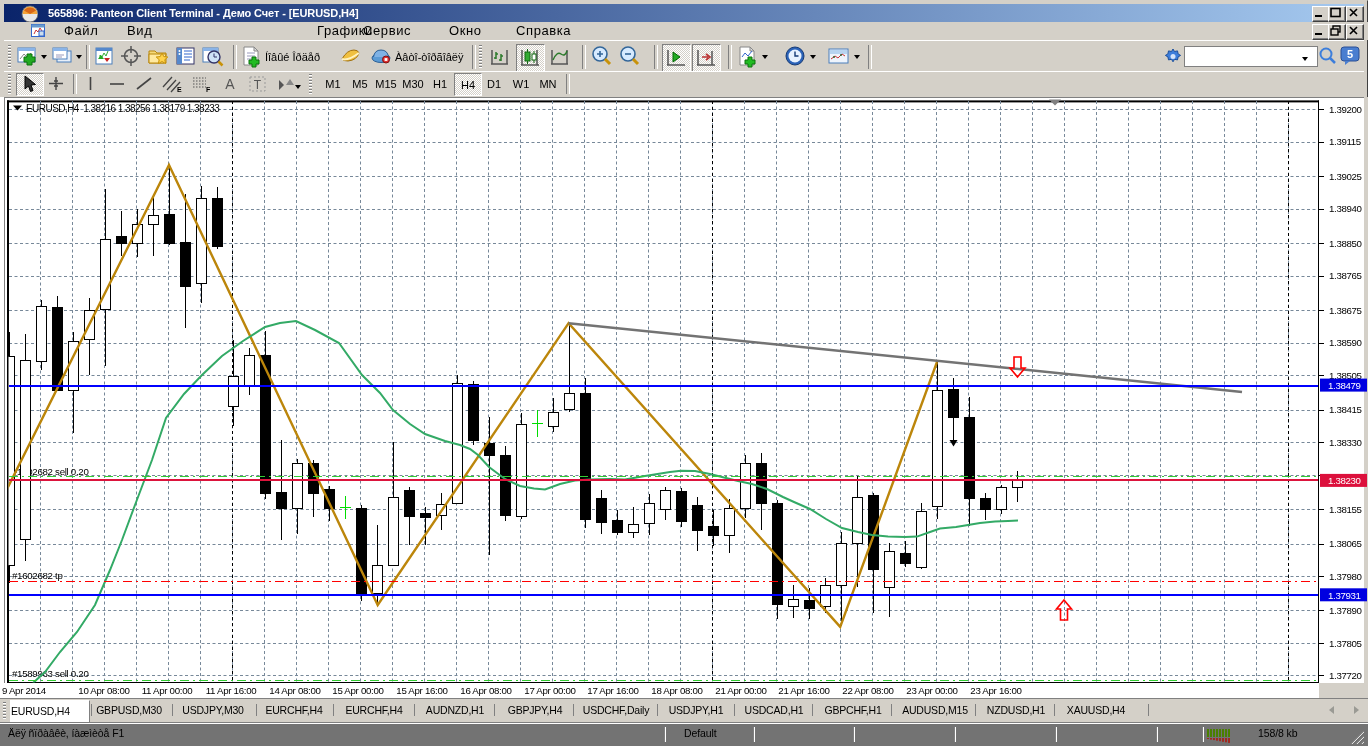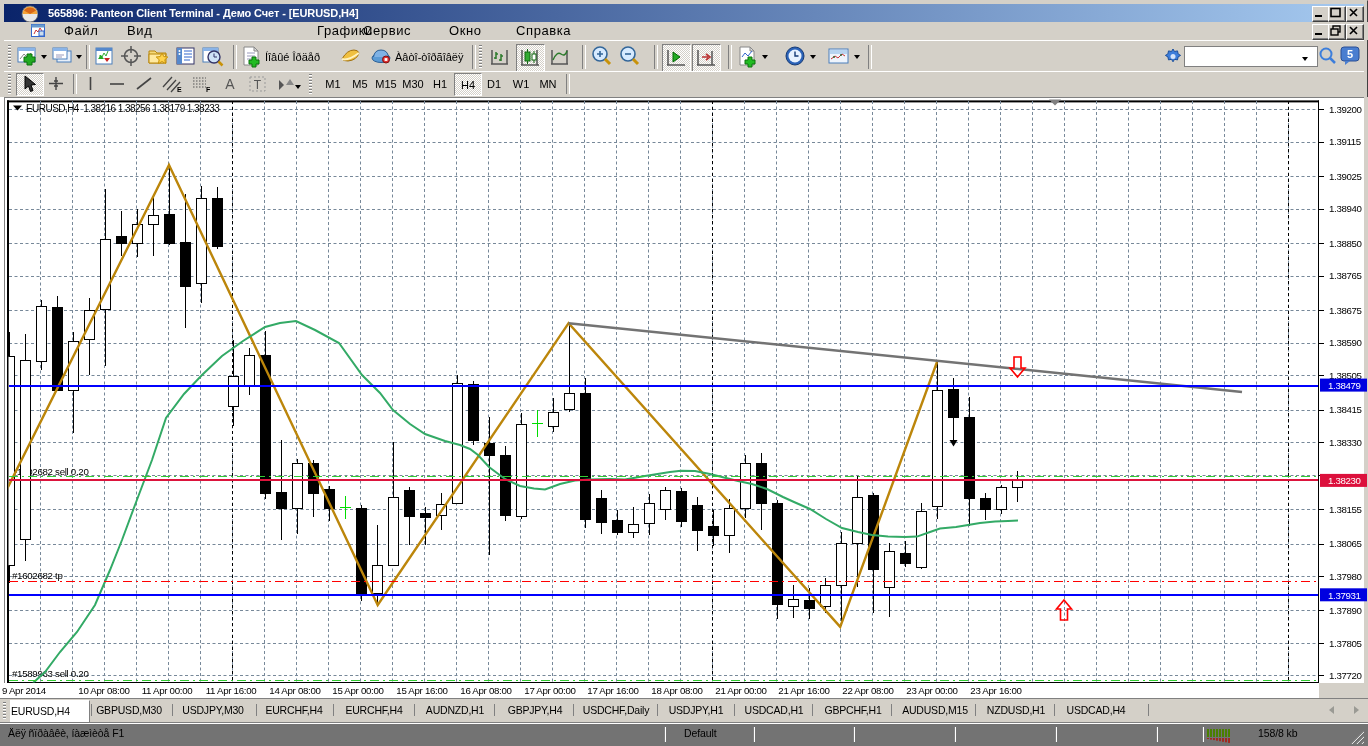--- a/index.html
+++ b/index.html
@@ -589,21 +589,21 @@
     <div class="tab" style="left:294px;transform:translateX(-50%);line-height:19px;">EURCHF,H4</div>
     <div class="tab" style="left:374px;transform:translateX(-50%);line-height:19px;">EURCHF,H4</div>
     <div class="tab" style="left:455px;transform:translateX(-50%);line-height:19px;">AUDNZD,H1</div>
     <div class="tab" style="left:535px;transform:translateX(-50%);line-height:19px;">GBPJPY,H4</div>
     <div class="tab" style="left:616px;transform:translateX(-50%);line-height:19px;">USDCHF,Daily</div>
     <div class="tab" style="left:696px;transform:translateX(-50%);line-height:19px;">USDJPY,H1</div>
     <div class="tab" style="left:774px;transform:translateX(-50%);line-height:19px;">USDCAD,H1</div>
     <div class="tab" style="left:853px;transform:translateX(-50%);line-height:19px;">GBPCHF,H1</div>
     <div class="tab" style="left:935px;transform:translateX(-50%);line-height:19px;">AUDUSD,M15</div>
     <div class="tab" style="left:1016px;transform:translateX(-50%);line-height:19px;">NZDUSD,H1</div>
-    <div class="tab" style="left:1096px;transform:translateX(-50%);line-height:19px;">USDCAD,H4</div>
+    <div class="tab" style="left:1096px;transform:translateX(-50%);line-height:19px;">XAUUSD,H4</div>
     <div class="tabsep" style="left:91px;"></div>
     <div class="tabsep" style="left:172px;"></div>
     <div class="tabsep" style="left:256px;"></div>
     <div class="tabsep" style="left:333px;"></div>
     <div class="tabsep" style="left:414px;"></div>
     <div class="tabsep" style="left:494px;"></div>
     <div class="tabsep" style="left:573px;"></div>
     <div class="tabsep" style="left:657px;"></div>
     <div class="tabsep" style="left:734px;"></div>
     <div class="tabsep" style="left:812px;"></div>

